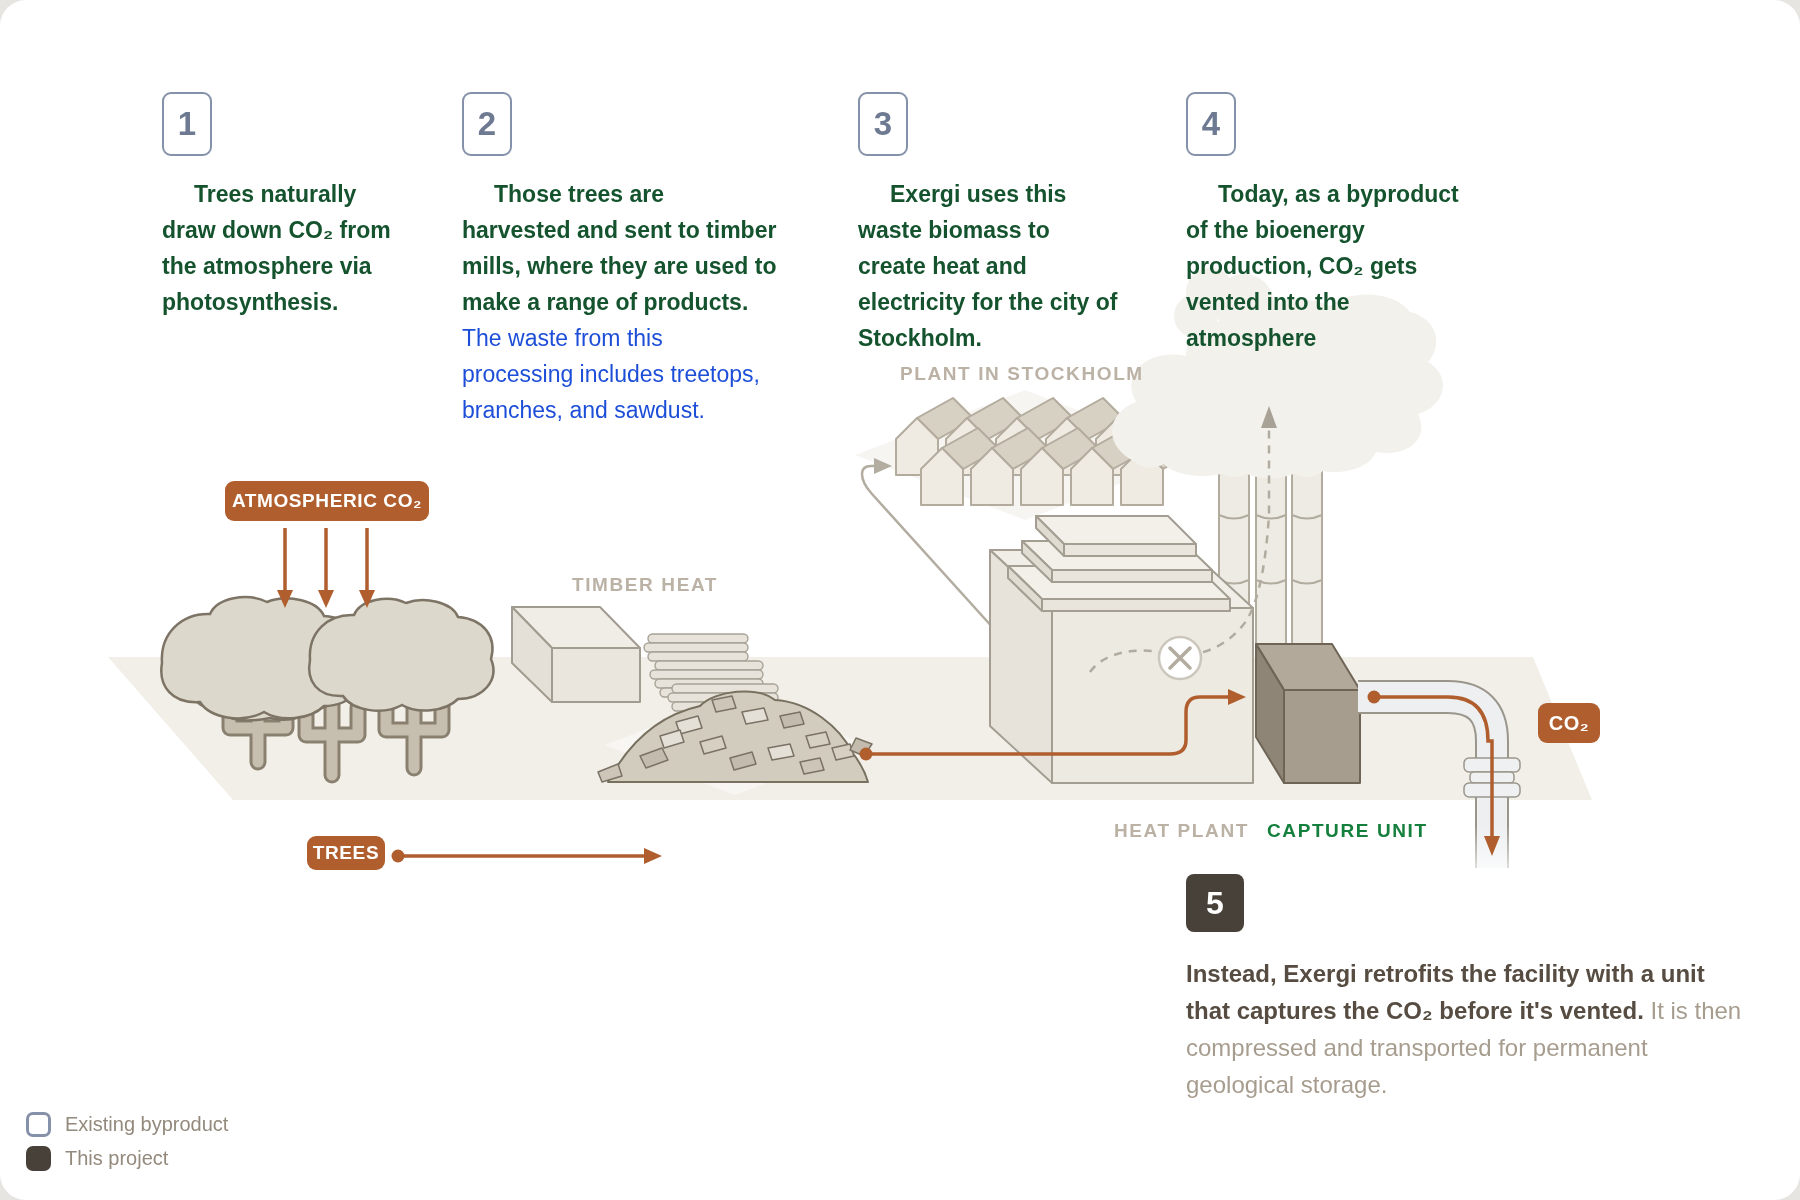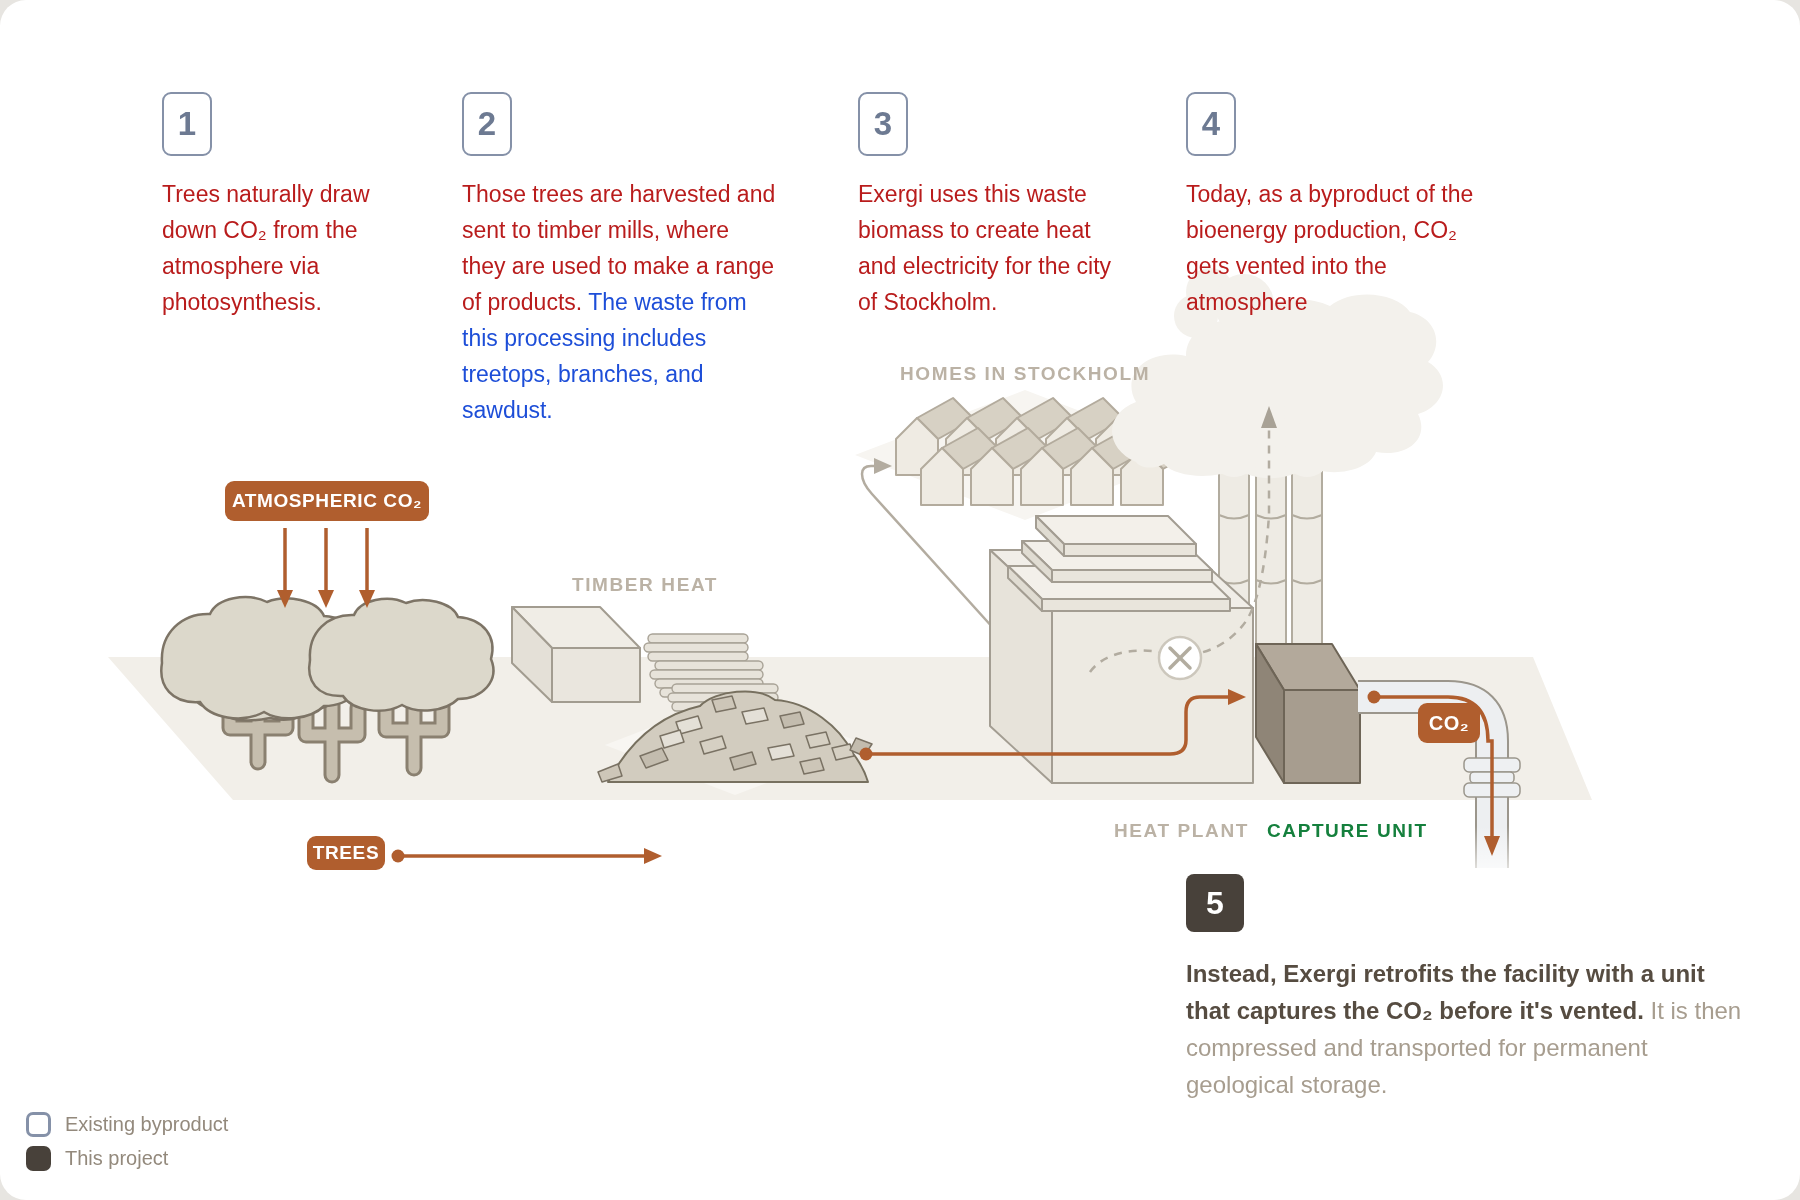--- a/index.html
+++ b/index.html
@@ -5,21 +5,21 @@
   html,body{margin:0;padding:0;background:#e7e5e1;}
   body{width:1800px;height:1200px;overflow:hidden;font-family:"Liberation Sans","DejaVu Sans",sans-serif;}
   .card{position:relative;width:1800px;height:1200px;background:#ffffff;border-radius:26px;overflow:hidden;}
   .scene{position:absolute;left:0;top:0;width:1800px;height:1200px;}
 
   
   .step{position:absolute;top:92px;}
   .numbox{width:46px;height:60px;border:2.5px solid #8591a8;border-radius:9px;
           color:#6d7a92;font-size:33px;font-weight:600;text-align:center;line-height:60px;}
   .step p{margin:20px 0 0 0;font-size:23px;line-height:36px;color:#6d7a92;}
-  .step p .b{font-weight:400;color:#b91c1c;}
+  .step p .b{font-weight:700;color:#14532d;margin-left:32px;}
   .step p .r{font-weight:400;color:#1d4ed8;}
 
   
   .step5box{position:absolute;left:1186px;top:874px;width:58px;height:58px;background:#48413a;
             border-radius:8px;color:#ffffff;font-size:32px;font-weight:600;text-align:center;line-height:58px;}
   .step5text{position:absolute;left:1186px;top:955px;width:565px;font-size:24px;line-height:37px;margin:0;}
   .step5text .b{font-weight:700;color:#564c41;}
   .step5text .r{font-weight:400;color:#a79d8f;}
 
   
@@ -240,28 +240,28 @@
     <p><span class="b">Exergi uses this waste biomass to create heat and electricity for the city of Stockholm.</span><span class="r"></span></p>
   </div>
   <div class="step" style="left:1186px;width:300px;">
     <div class="numbox">4</div>
     <p><span class="b">Today, as a byproduct of the bioenergy production, CO₂ gets vented into the atmosphere</span><span class="r"></span></p>
   </div>
 
   <div class="step5box">5</div>
   <p class="step5text"><span class="b">Instead, Exergi retrofits the facility with a unit that captures the CO₂ before it's vented.</span><span class="r"> It is then compressed and transported for permanent geological storage.</span></p>
 
-  <div class="slabel" style="left:900px;top:363px;">HOMES IN STOCKHOLM</div>
+  <div class="slabel" style="left:900px;top:363px;">PLANT IN STOCKHOLM</div>
   <div class="slabel" style="left:572px;top:574px;">TIMBER HEAT</div>
   <div class="slabel" style="left:1114px;top:820px;">HEAT PLANT</div>
   <div class="slabel dark" style="left:1267px;top:820px;">CAPTURE UNIT</div>
 
   <div class="badge" style="left:225px;top:481px;width:204px;height:40px;">ATMOSPHERIC CO₂</div>
   <div class="badge" style="left:307px;top:836px;width:78px;height:34px;">TREES</div>
-  <div class="badge" style="left:1418px;top:703px;width:62px;height:40px;font-size:20px;">CO₂</div>
+  <div class="badge" style="left:1538px;top:703px;width:62px;height:40px;font-size:20px;">CO₂</div>
 
   <div class="legend">
     <div class="legrow">
       <div class="legsq outline"></div>
       <span>Existing byproduct</span>
     </div>
     <div class="legrow">
       <div class="legsq fill"></div>
       <span>This project</span>
     </div>

